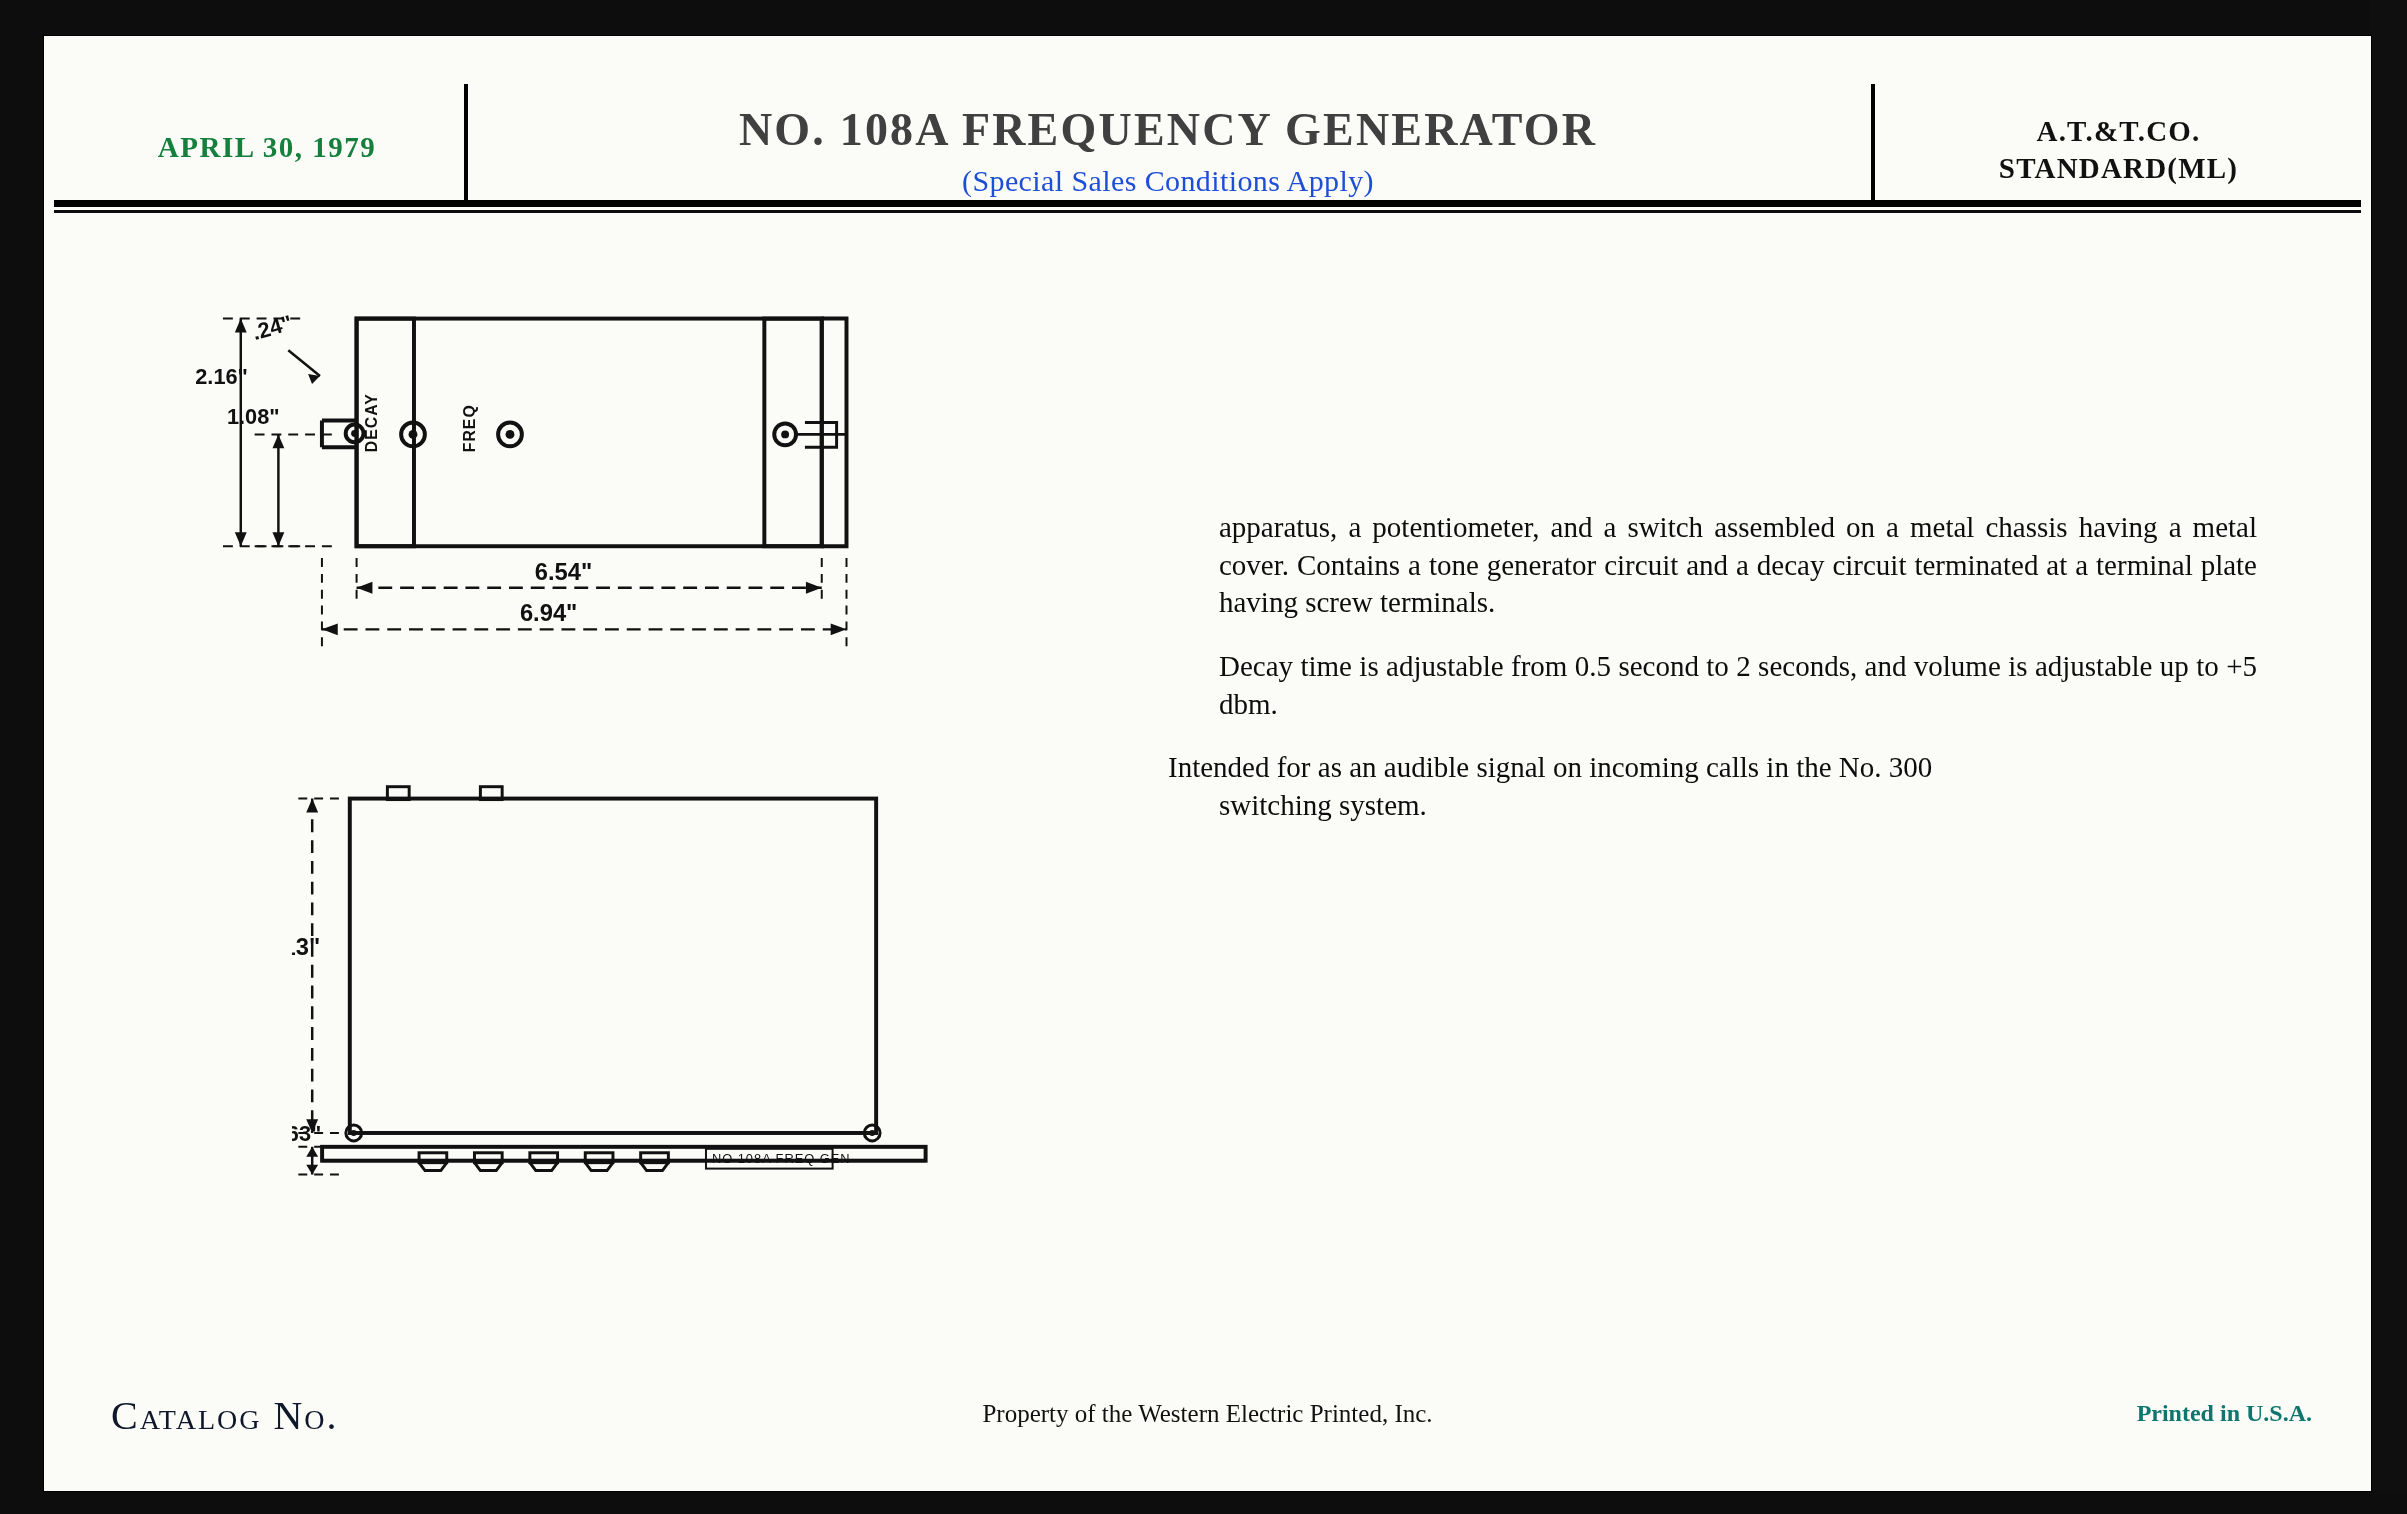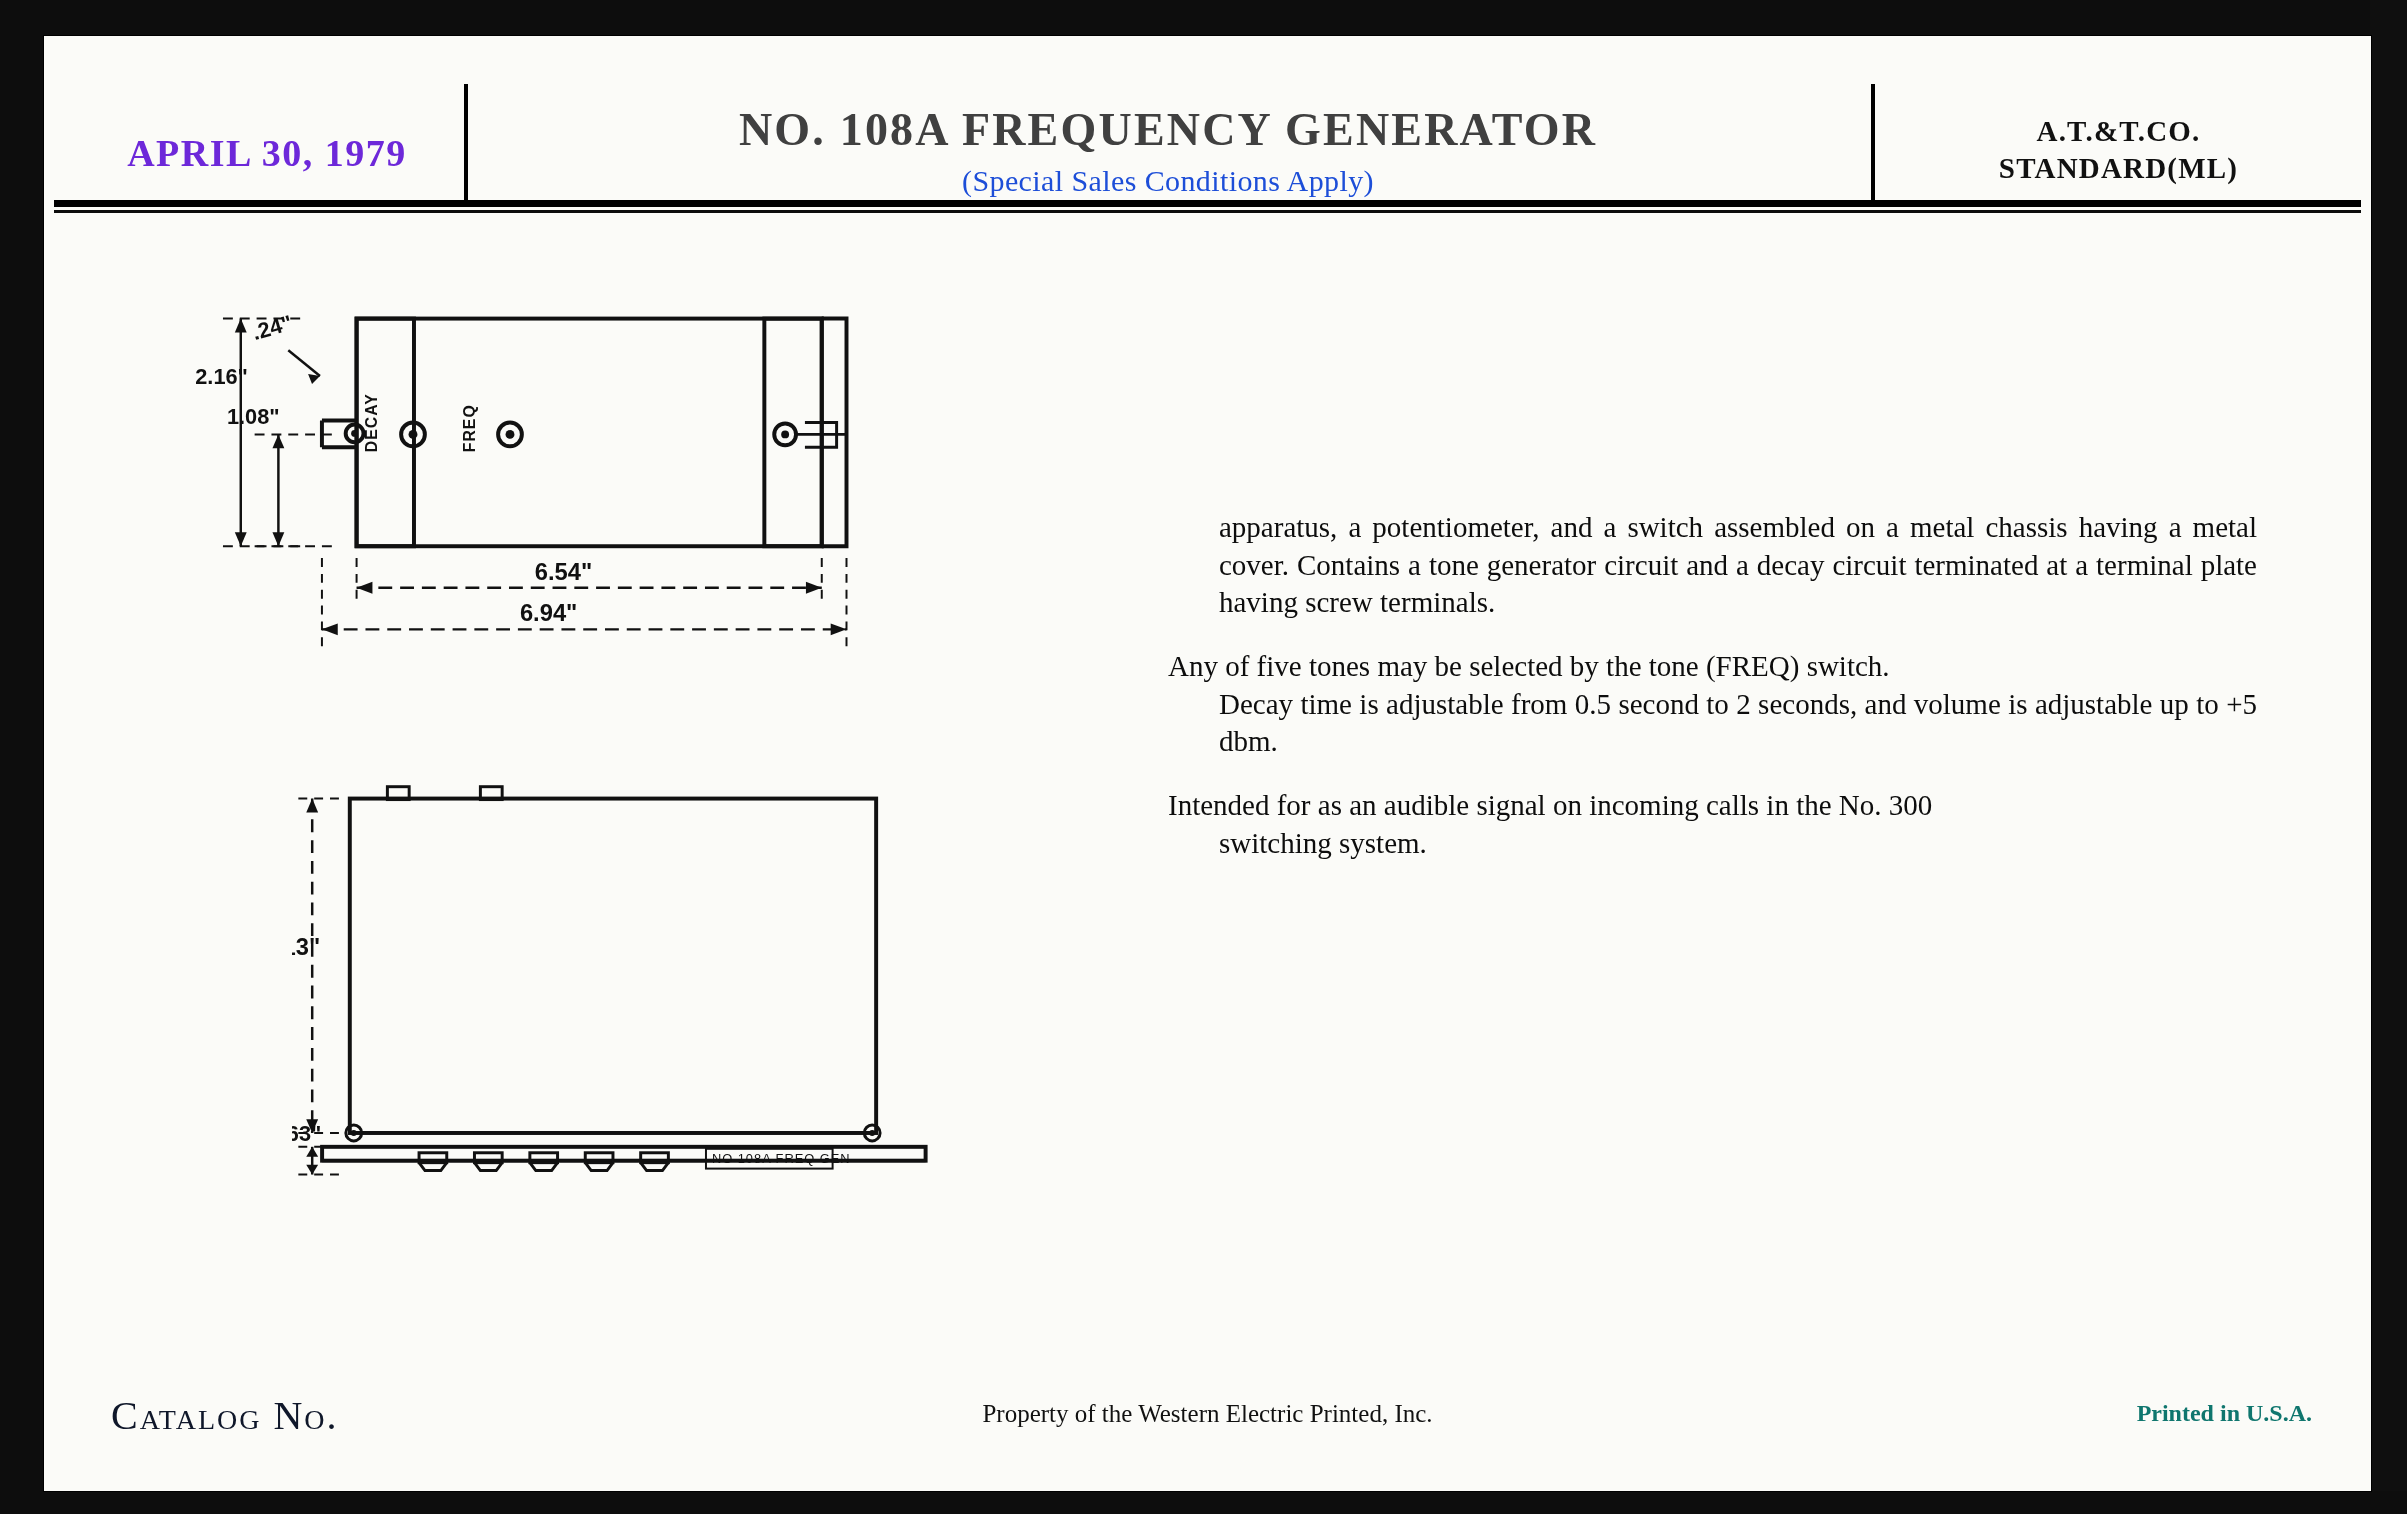--- a/index.html
+++ b/index.html
@@ -89,23 +89,23 @@
   #vrule-left { left: 420px; }
   #vrule-right { left: 1827px; }
 
   #date-cell {
     position: absolute;
     left: 30px; top: 95px;
     width: 386px;
     text-align: center;
     font-family: "Liberation Serif", serif;
     font-weight: bold;
-    font-size: 38px;
+    font-size: 29px;
     letter-spacing: 1.5px;
-    color: #6d28d9;
+    color: #15803d;
   }
   #title-cell {
     position: absolute;
     left: 426px; top: 67px;
     width: 1396px;
     text-align: center;
   }
   #doc-title {
     font-family: "Liberation Serif", serif;
     font-weight: bold;
@@ -348,21 +348,20 @@
       </svg>
     </div>
 
     <div id="text-col">
 
       <div class="para">
         <span class="ind">apparatus, a potentiometer, and a switch assembled on a metal chassis having a metal cover.  Contains a tone generator circuit and a decay circuit terminated at a terminal plate having screw terminals.</span>
       </div>
 
       <div class="para">
-        <span class="first">Any of five tones may be selected by the tone (FREQ) switch.</span>
         <span class="ind">Decay time is adjustable from 0.5 second to 2 seconds, and volume is adjustable up to +5 dbm.</span>
       </div>
 
       <div class="para">
         <span class="first">Intended for as an audible signal on incoming calls in the No. 300</span>
         <span class="ind">switching system.</span>
       </div>
 
     </div>
 

